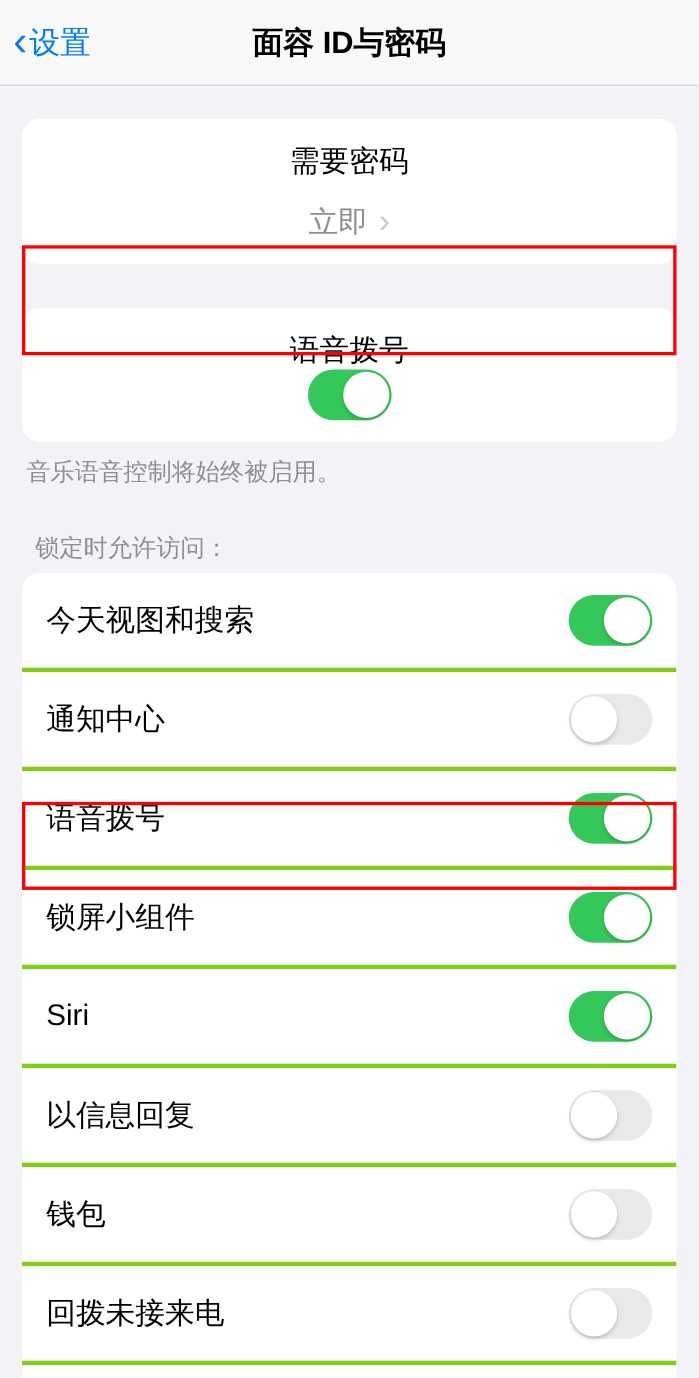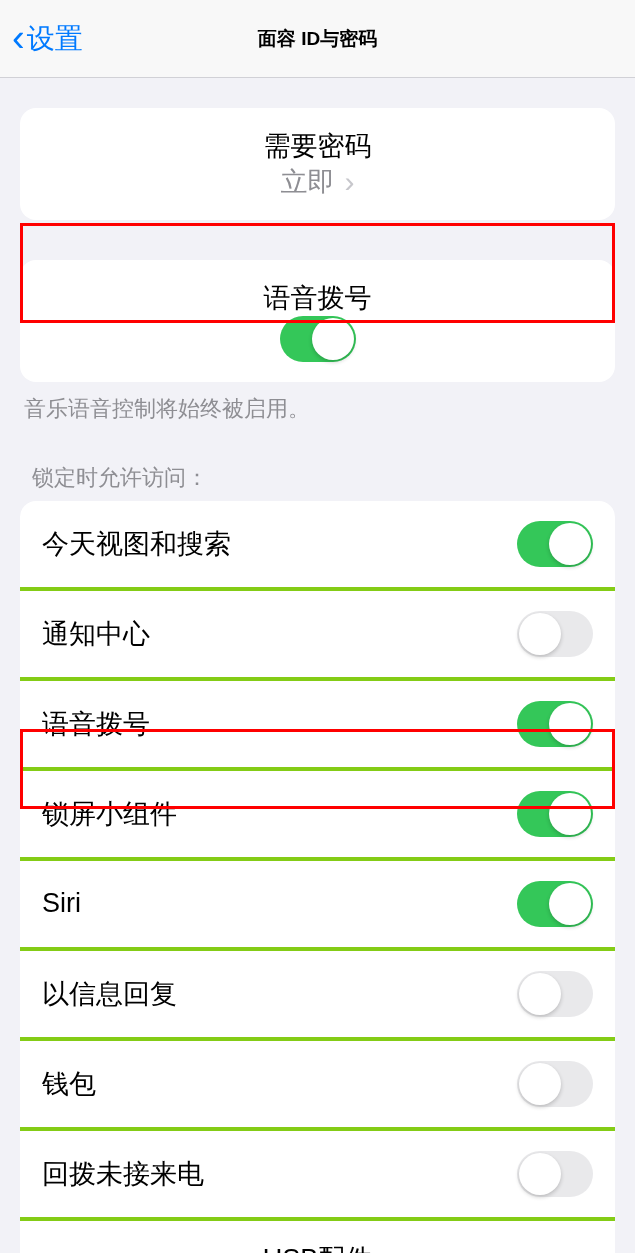--- a/index.html
+++ b/index.html
@@ -32,21 +32,21 @@
     }
     .back-chevron {
       font-size: 38px;
       font-weight: 400;
       margin-right: 2px;
     }
     .header-title {
       position: absolute;
       left: 50%;
       transform: translateX(-50%);
-      font-size: 19px;
+      font-size: 28px;
       font-weight: 600;
       color: #000;
     }
     .content {
       padding: 0;
     }
     .group {
       margin: 30px 20px 0 20px;
       background: #fff;
       border-radius: 16px;
@@ -69,20 +69,21 @@
       color: #000;
     }
     .row-value {
       font-size: 27px;
       color: #8e8e93;
       margin-right: 10px;
     }
     .row-right {
       display: flex;
       align-items: center;
+      margin-top: 20px;
     }
     .chevron-right {
       color: #c7c7cc;
       font-size: 30px;
       font-weight: 300;
     }
     .footer-text {
       font-size: 22px;
       color: #8e8e93;
       padding: 12px 32px 0 24px;

